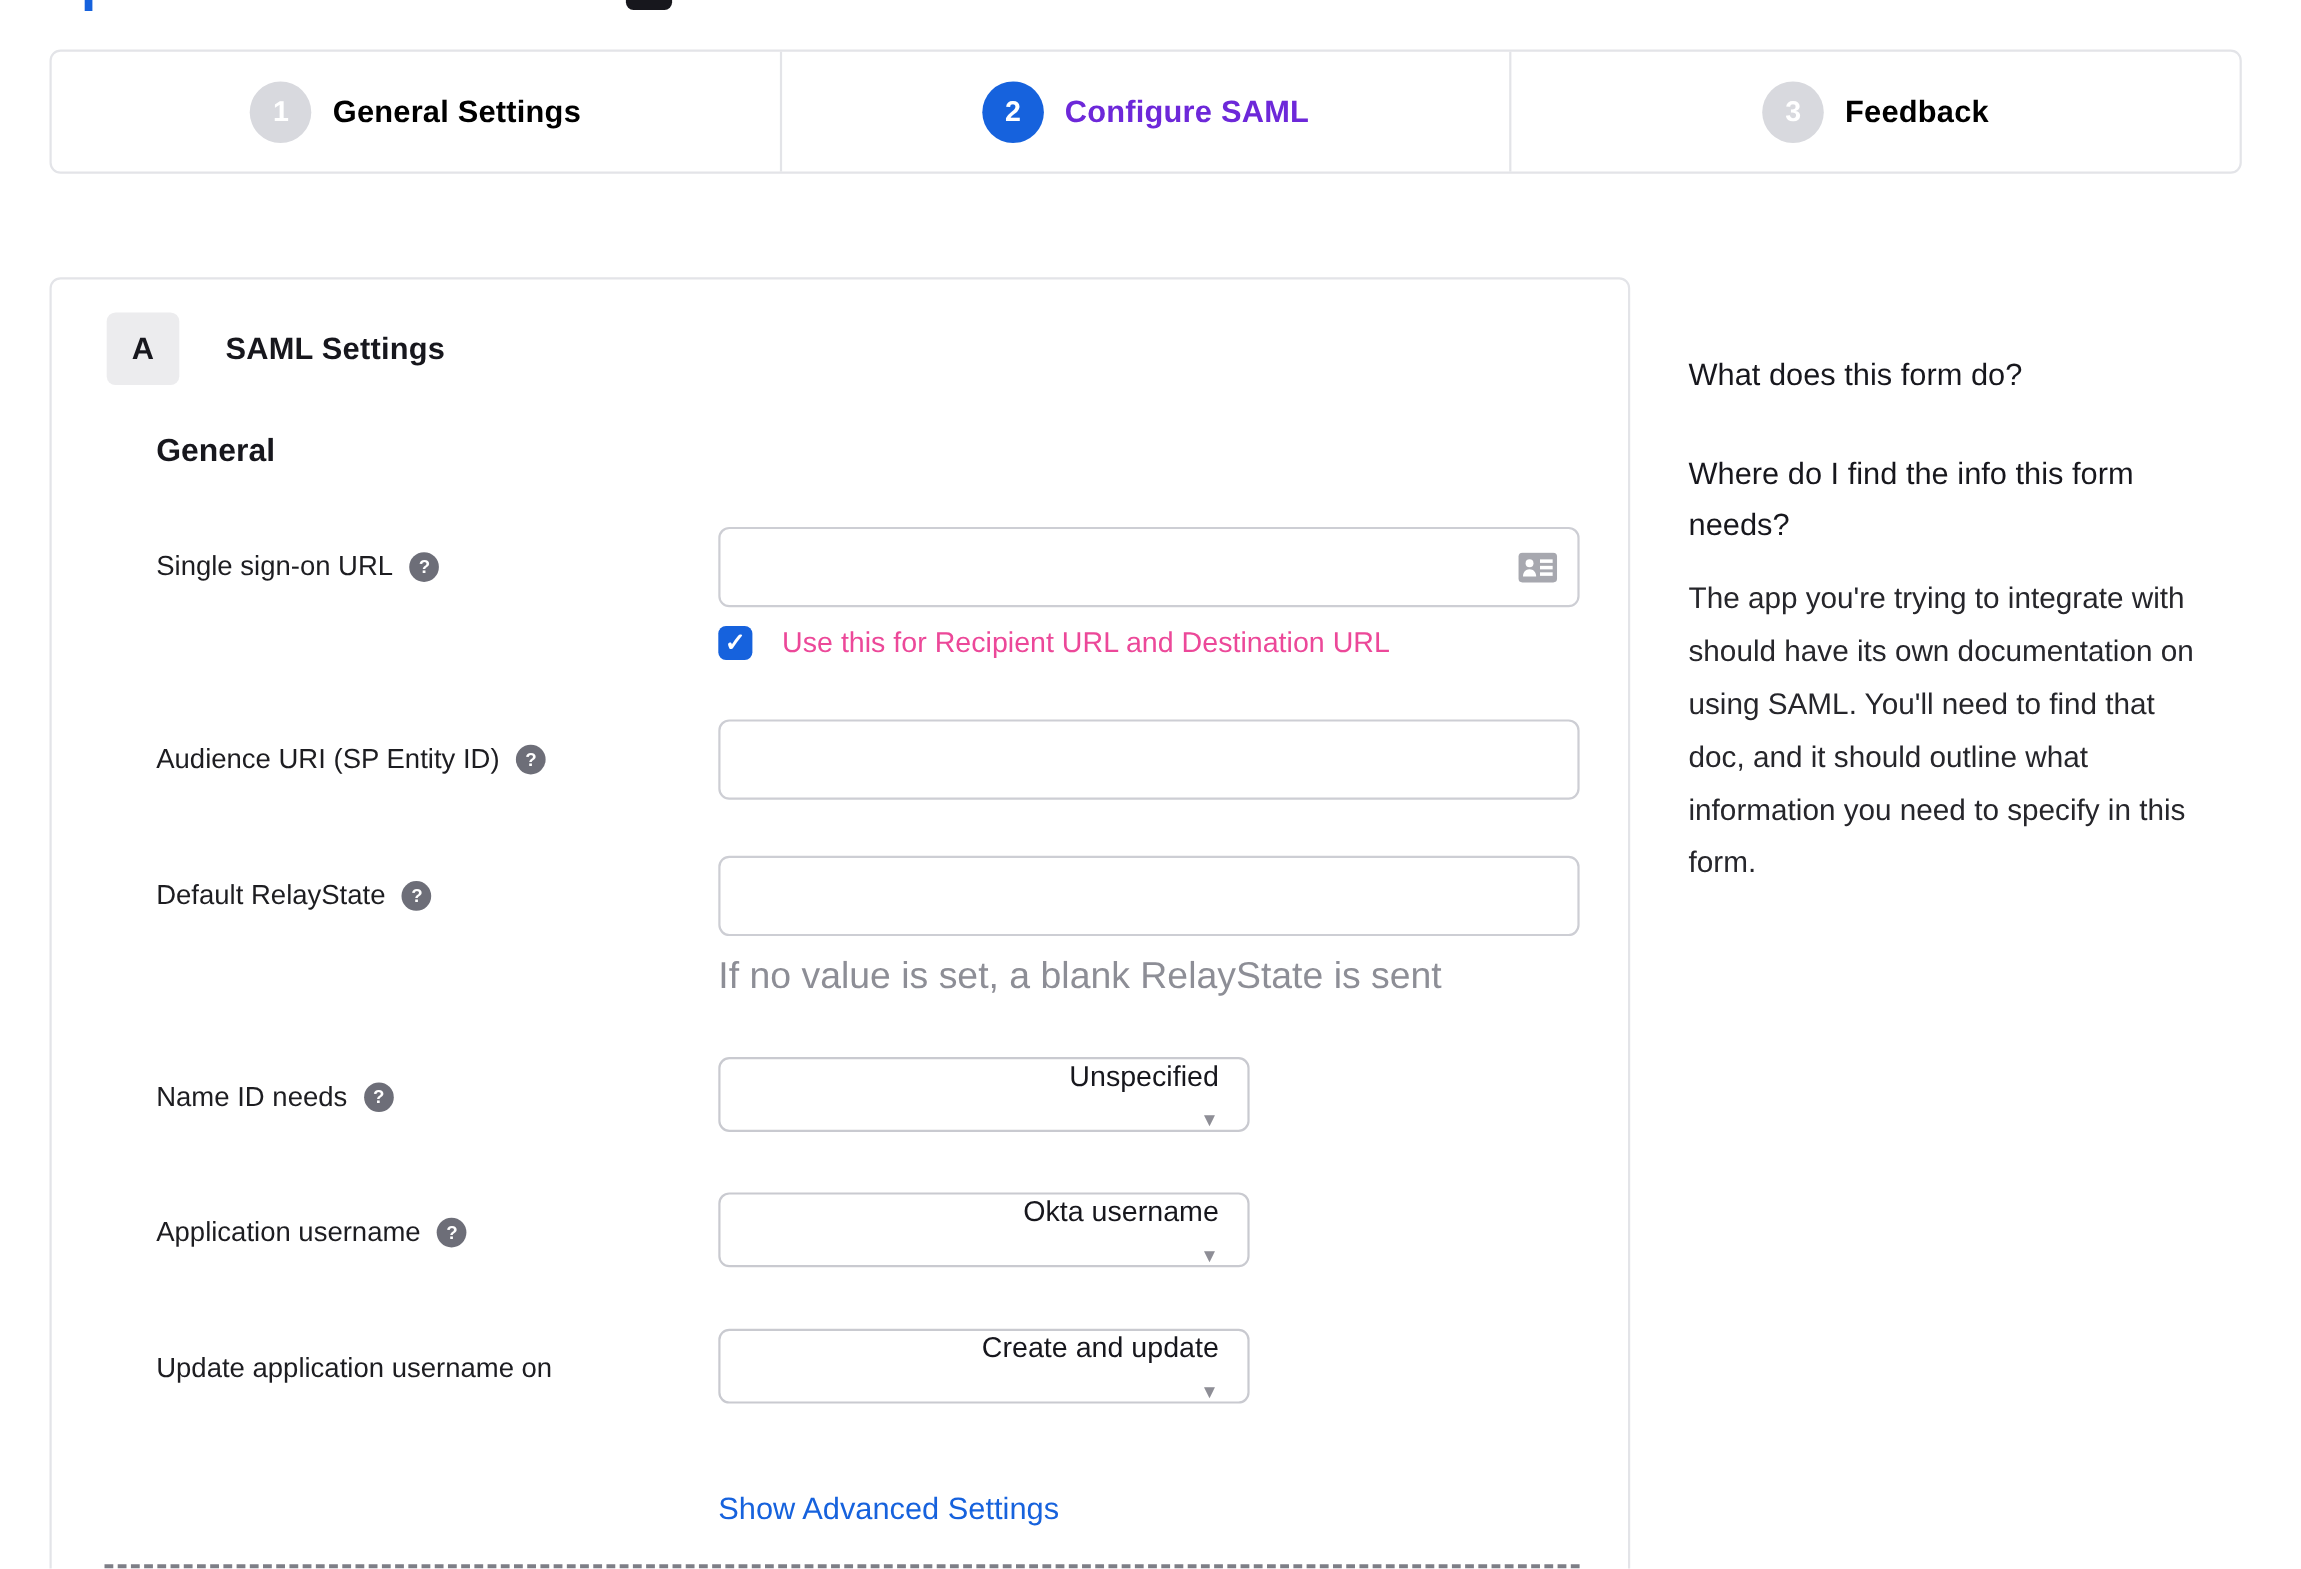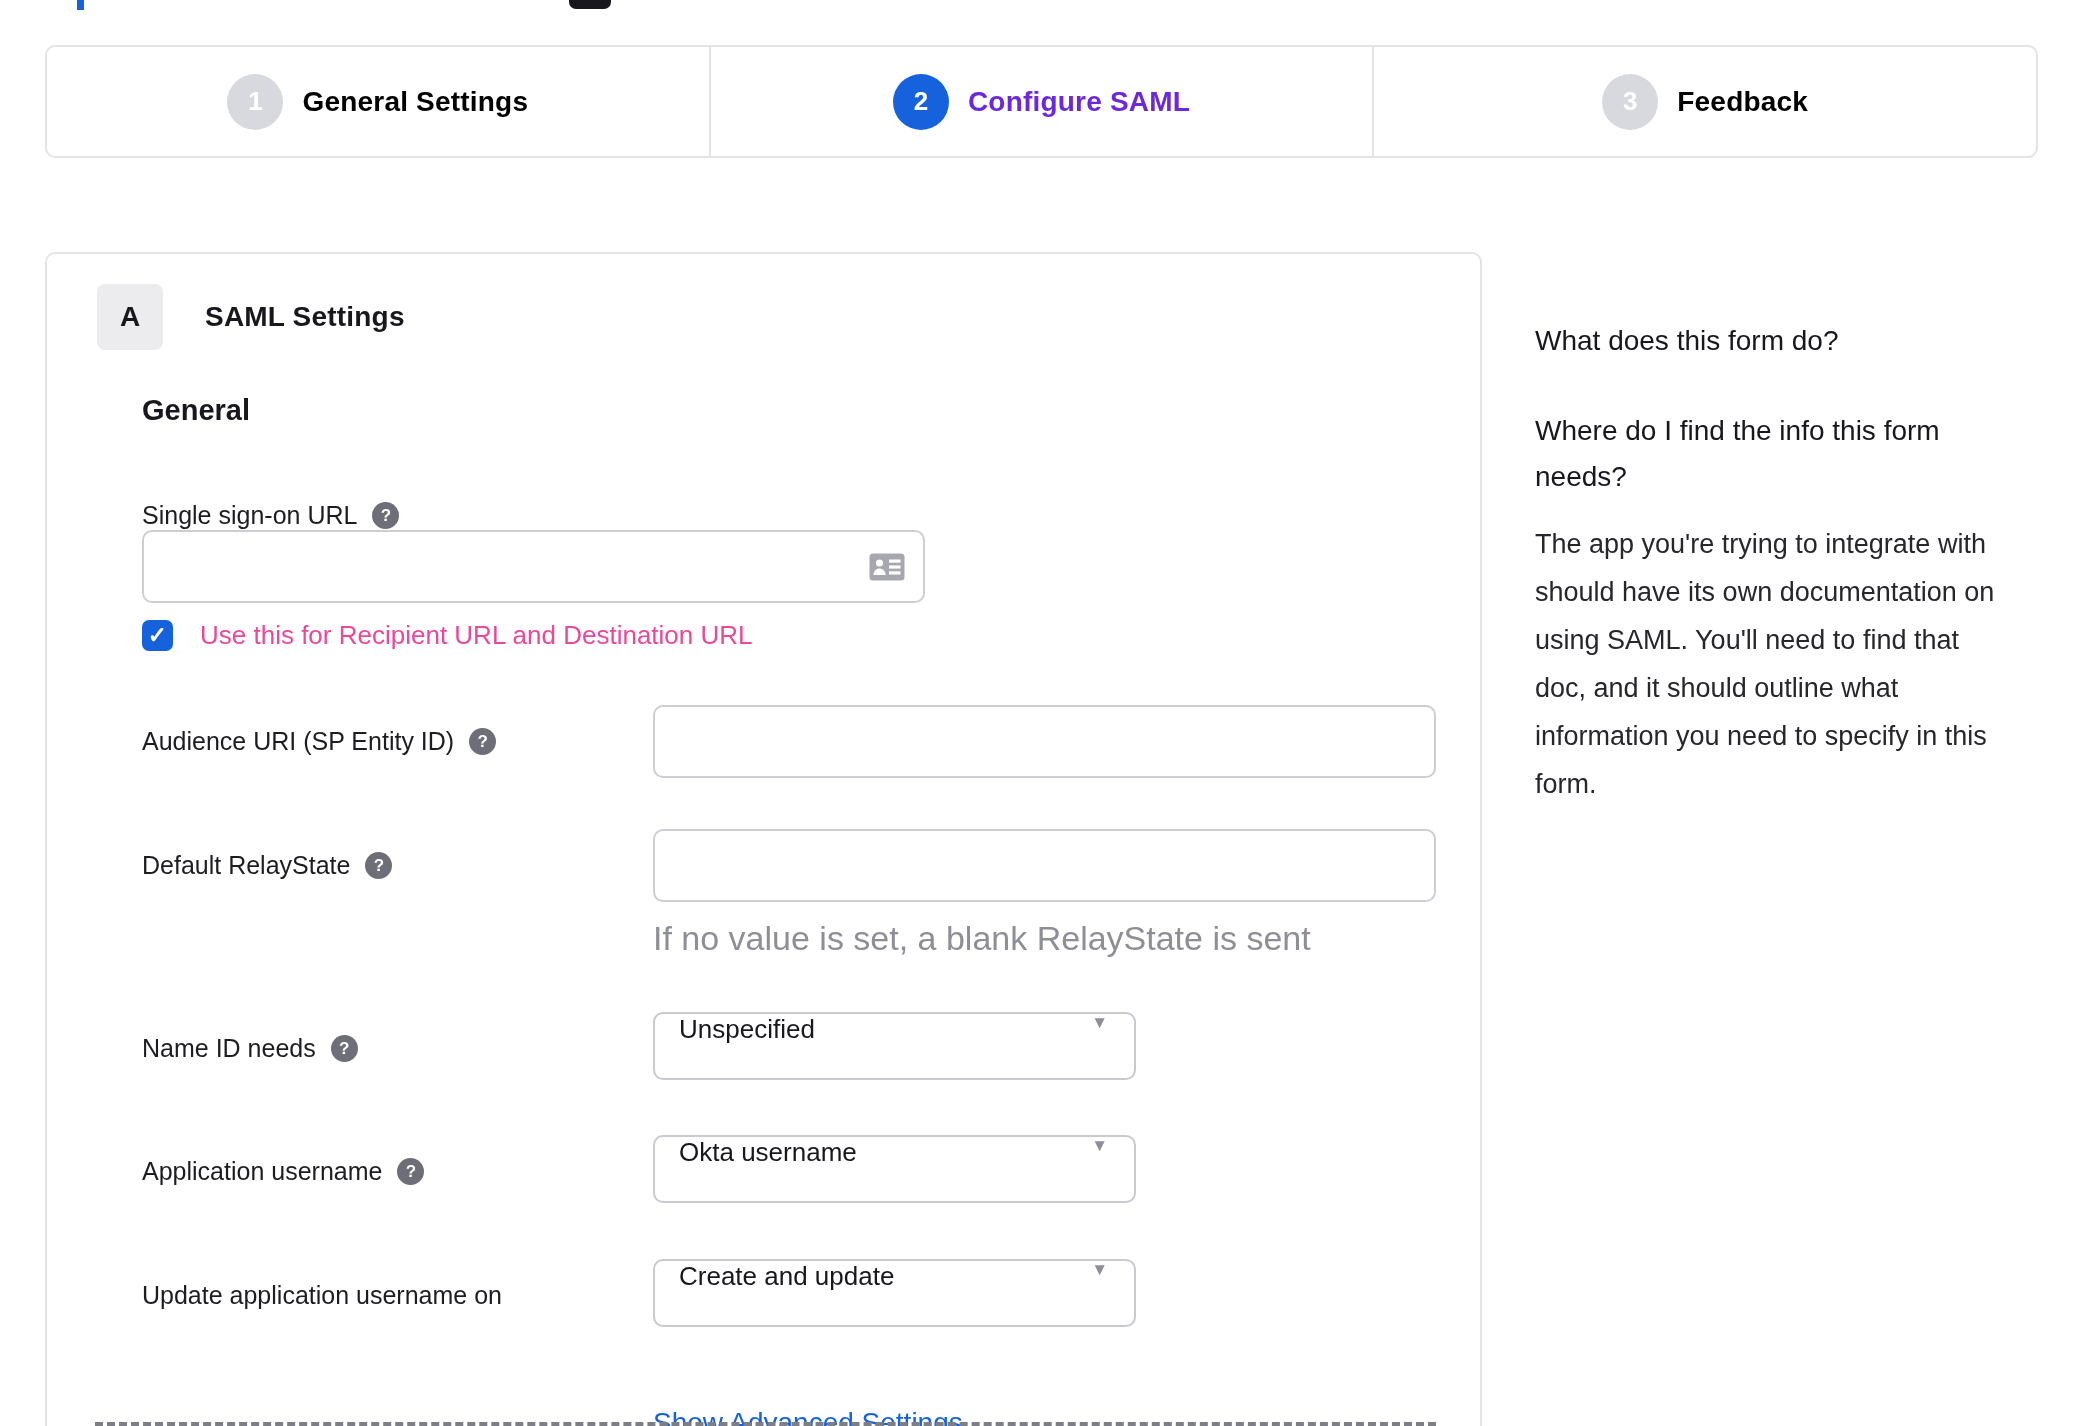--- a/index.html
+++ b/index.html
@@ -49,25 +49,25 @@
   .card-icon { position:absolute; right:20px; top:50%; transform:translateY(-50%); line-height:0; }
 
   .checkbox-row { display:flex; align-items:center; gap:27px; margin-top:17px; }
   .checkbox { width:31px; height:31px; background:#1662dd; border-radius:7px; color:#fff;
     display:flex; align-items:center; justify-content:center; font-size:23px; font-weight:700; cursor:pointer; }
   .checkbox-label { font-size:26px; color:#ec4899; }
 
   .helper { margin-top:17px; font-size:34px; color:#8d8e96; }
 
   .select { width:483px; height:68px; border:2px solid #c9cad0; border-radius:10px; background:#fff;
-    display:flex; align-items:flex-start; justify-content:space-between; padding:0 26px 0 24px;
-    font-size:26px; color:#17171d; cursor:pointer; }
+    display:flex; align-items:flex-end; justify-content:space-between; padding:0 26px 0 24px;
+    font-size:26px; color:#17171d; cursor:pointer;flex-direction:column; }
   .caret { font-size:17px; color:#8e8e96; line-height:1; }
 
-  .mt-sso   { margin-top:52px;flex-direction:column; }
+  .mt-sso   { margin-top:52px; }
   .mt-aud   { margin-top:54px; }
   .mt-relay { margin-top:51px; }
   .mt-nid   { margin-top:54px; }
   .mt-auser { margin-top:55px; }
   .mt-upd   { margin-top:56px; }
 
   .link-row { margin-top:80px; margin-left:511px; width:783px; }
   .advanced-link { font-size:28px; color:#1662dd; text-decoration:none; font-weight:500; cursor:pointer; }
 
   .dashed-divider { position:absolute; left:48px; right:44px; top:1168px;

